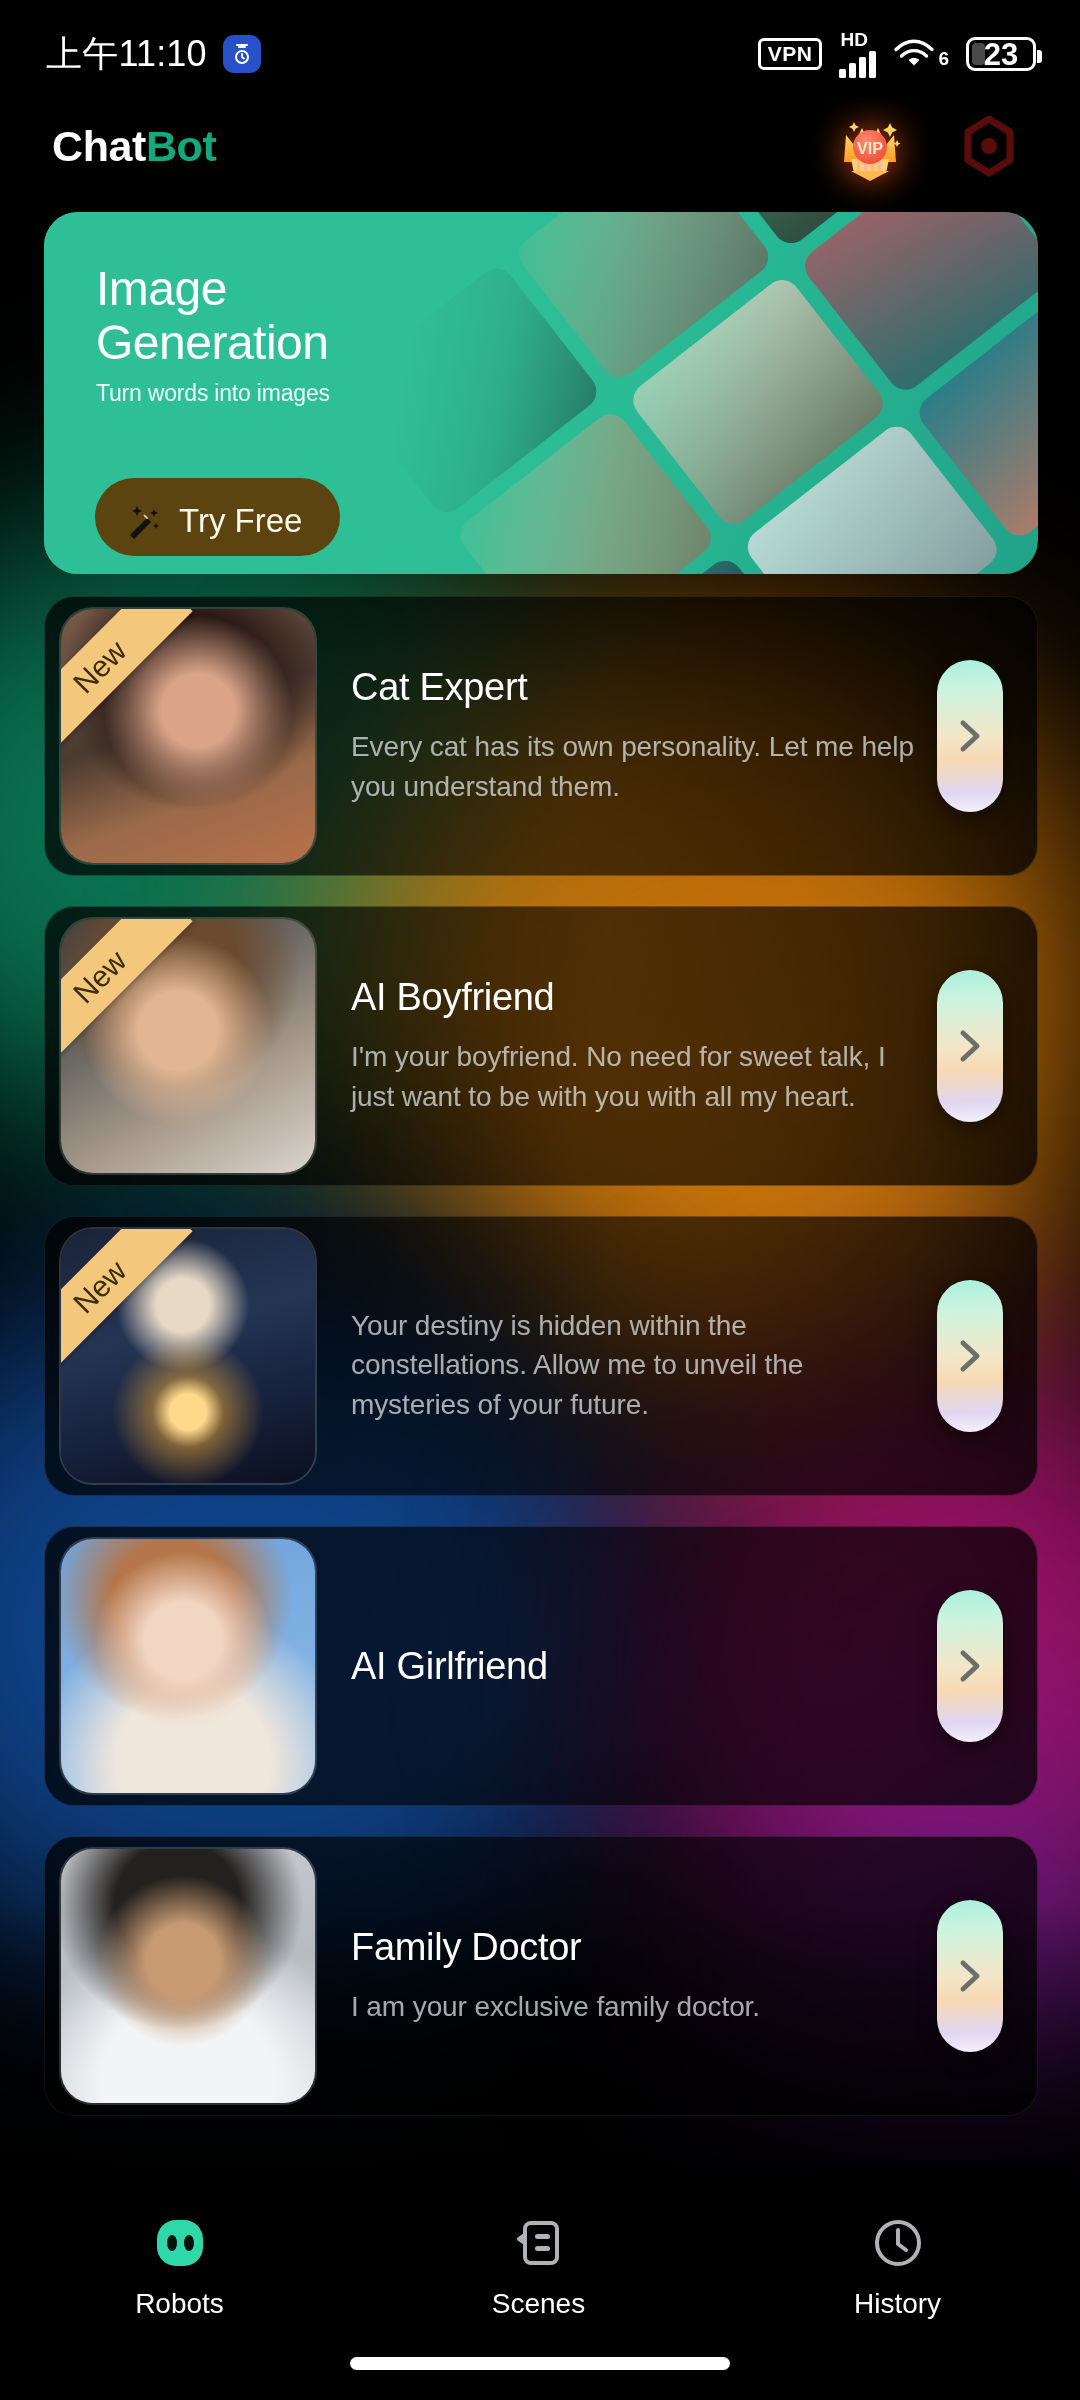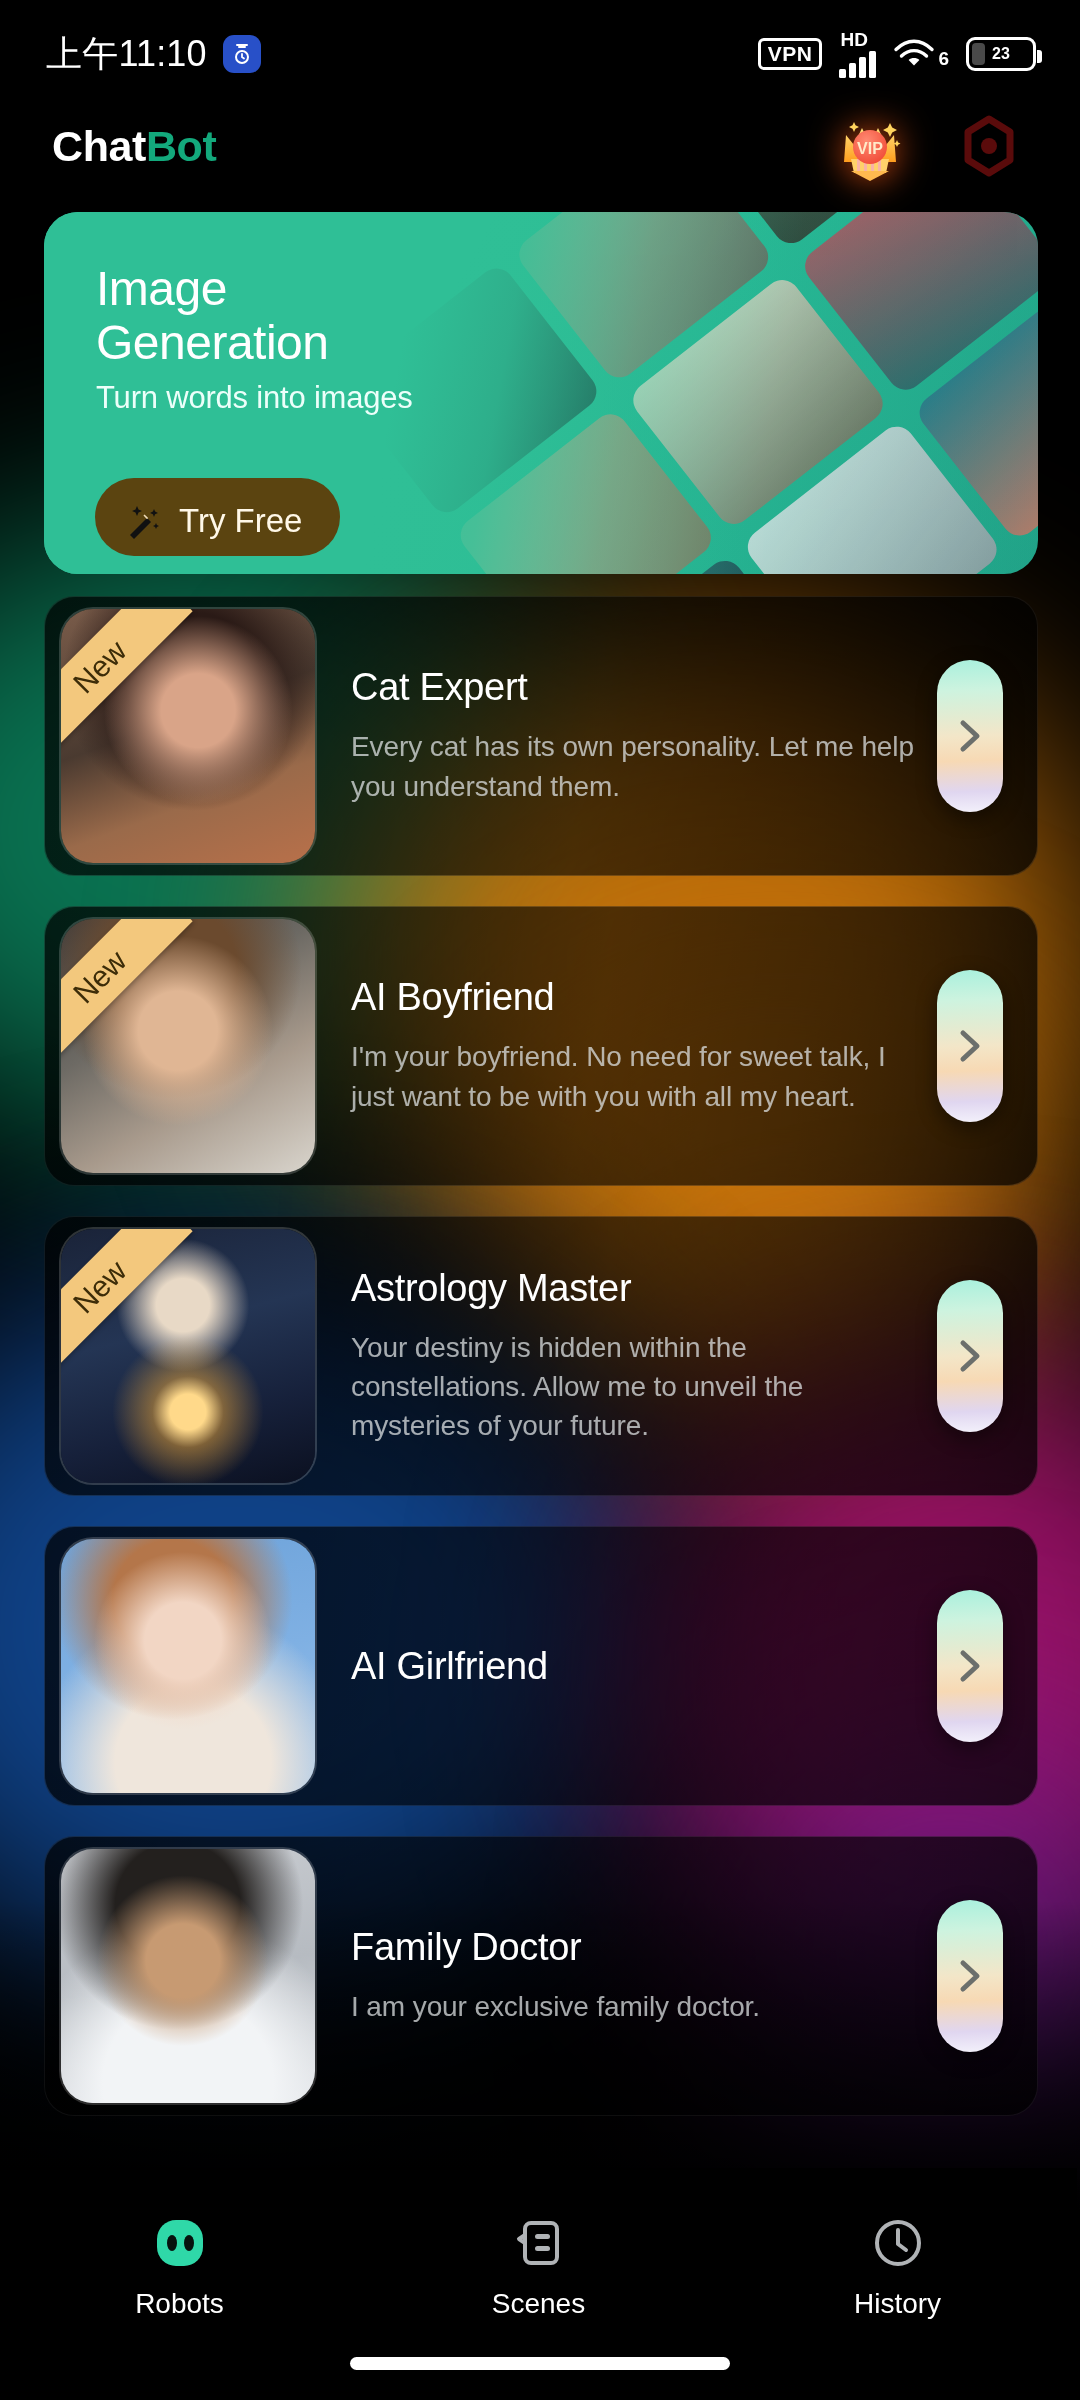--- a/index.html
+++ b/index.html
@@ -41,21 +41,21 @@
   .bars i:nth-child(1){height:9px;} .bars i:nth-child(2){height:15px;}
   .bars i:nth-child(3){height:21px;} .bars i:nth-child(4){height:27px;}
   .wifi-wrap { position:relative; display:flex; align-items:flex-end; gap:3px; }
   .wifi6 { font-size:19px; font-weight:600; line-height:1; padding-bottom:2px; }
   .batt { position:relative; width:70px; height:34px; border:3px solid #fff;
           border-radius:9px; display:flex; align-items:center; }
   .batt::after { content:""; position:absolute; right:-9px; top:10px; width:5px;
                  height:13px; background:#fff; border-radius:0 3px 3px 0; }
   .batt-fill { position:absolute; left:3px; top:3px; bottom:3px; width:13px;
                background:#4a4a4a; border-radius:4px; }
-  .batt-num { position:relative; width:100%; text-align:center; font-size:16px;
+  .batt-num { position:relative; width:100%; text-align:center; font-size:31px;
               font-weight:700; line-height:1; }
 
   
   #app-header { height:108px; display:flex; align-items:center;
                 justify-content:space-between; padding:0 30px 0 52px; }
   .brand { font-size:43px; font-weight:700; letter-spacing:-.4px; }
   .brand .b-chat { color:#ffffff; }
   .brand .b-bot  { color:#13a97c; }
   .header-actions { display:flex; align-items:center; gap:48px; padding-right:28px; }
   .vip-badge { position:relative; width:76px; height:76px;
@@ -71,21 +71,21 @@
                     transform:rotate(-38deg); display:grid;
                     grid-template-columns:repeat(3,1fr); grid-template-rows:repeat(3,1fr);
                     gap:16px; opacity:.92; }
   .tile { border-radius:18px; overflow:hidden; }
   .banner-tint { position:absolute; inset:0;
         background:linear-gradient(100deg, #2fbf96 0%, #2fbf96 36%, rgba(47,191,150,.86) 46%,
                    rgba(47,191,150,.42) 58%, rgba(47,191,150,.18) 72%, rgba(47,191,150,.10) 100%); }
   .banner-text { position:absolute; left:52px; top:50px; z-index:4; }
   .banner-title { font-size:48px; font-weight:400; line-height:1.12; color:#fff;
                   letter-spacing:-.5px; }
-  .banner-sub { margin-top:10px; font-size:31px; font-weight:400; color:#ecfffa;
+  .banner-sub { margin-top:10px; font-size:23px; font-weight:400; color:#ecfffa;
                 letter-spacing:-.2px; }
   #try-free-btn { position:absolute; left:95px; top:478px; z-index:5;
                   height:78px; padding:8px 38px 0 30px; border:0; cursor:pointer;
                   border-radius:44px; background:#5b4410;
                   display:flex; align-items:center; gap:16px;
                   font-family:"Liberation Sans",sans-serif;
                   font-size:33px; color:#fff8e8; }
 
   
   #bot-list { position:relative; margin-top:22px; padding:0 42px 0 44px;
@@ -297,21 +297,20 @@
     <div class="bot-card">
       <div class="card-body-bg"></div>
       <div class="avatar-wrap">
         <div class="avatar-img" style="background:
              radial-gradient(circle at 50% 72%, #ffd98a 0 8%, rgba(255,180,60,.45) 16%, rgba(0,0,0,0) 34%),
              radial-gradient(circle at 48% 30%, #e8d9c6 0 12%, rgba(0,0,0,0) 30%),
              linear-gradient(165deg,#1a2338 0%,#243554 40%,#16203a 72%,#0b1020 100%)"></div>
         <div class="ribbon">New</div>
       </div>
       <div class="card-text">
-        <div class="card-title">Astrology Master</div>
         <div class="card-desc">Your destiny is hidden within the constellations. Allow me to unveil the mysteries of your future.</div>
       </div>
       <div class="chevron-pill">
         <svg width="32" height="42" viewBox="0 0 32 42" fill="none">
           <path d="M9 8l14 13L9 34" stroke="#6b6f6c" stroke-width="5" stroke-linecap="round" stroke-linejoin="round"></path>
         </svg>
       </div>
     </div>
 
     <div class="bot-card">

